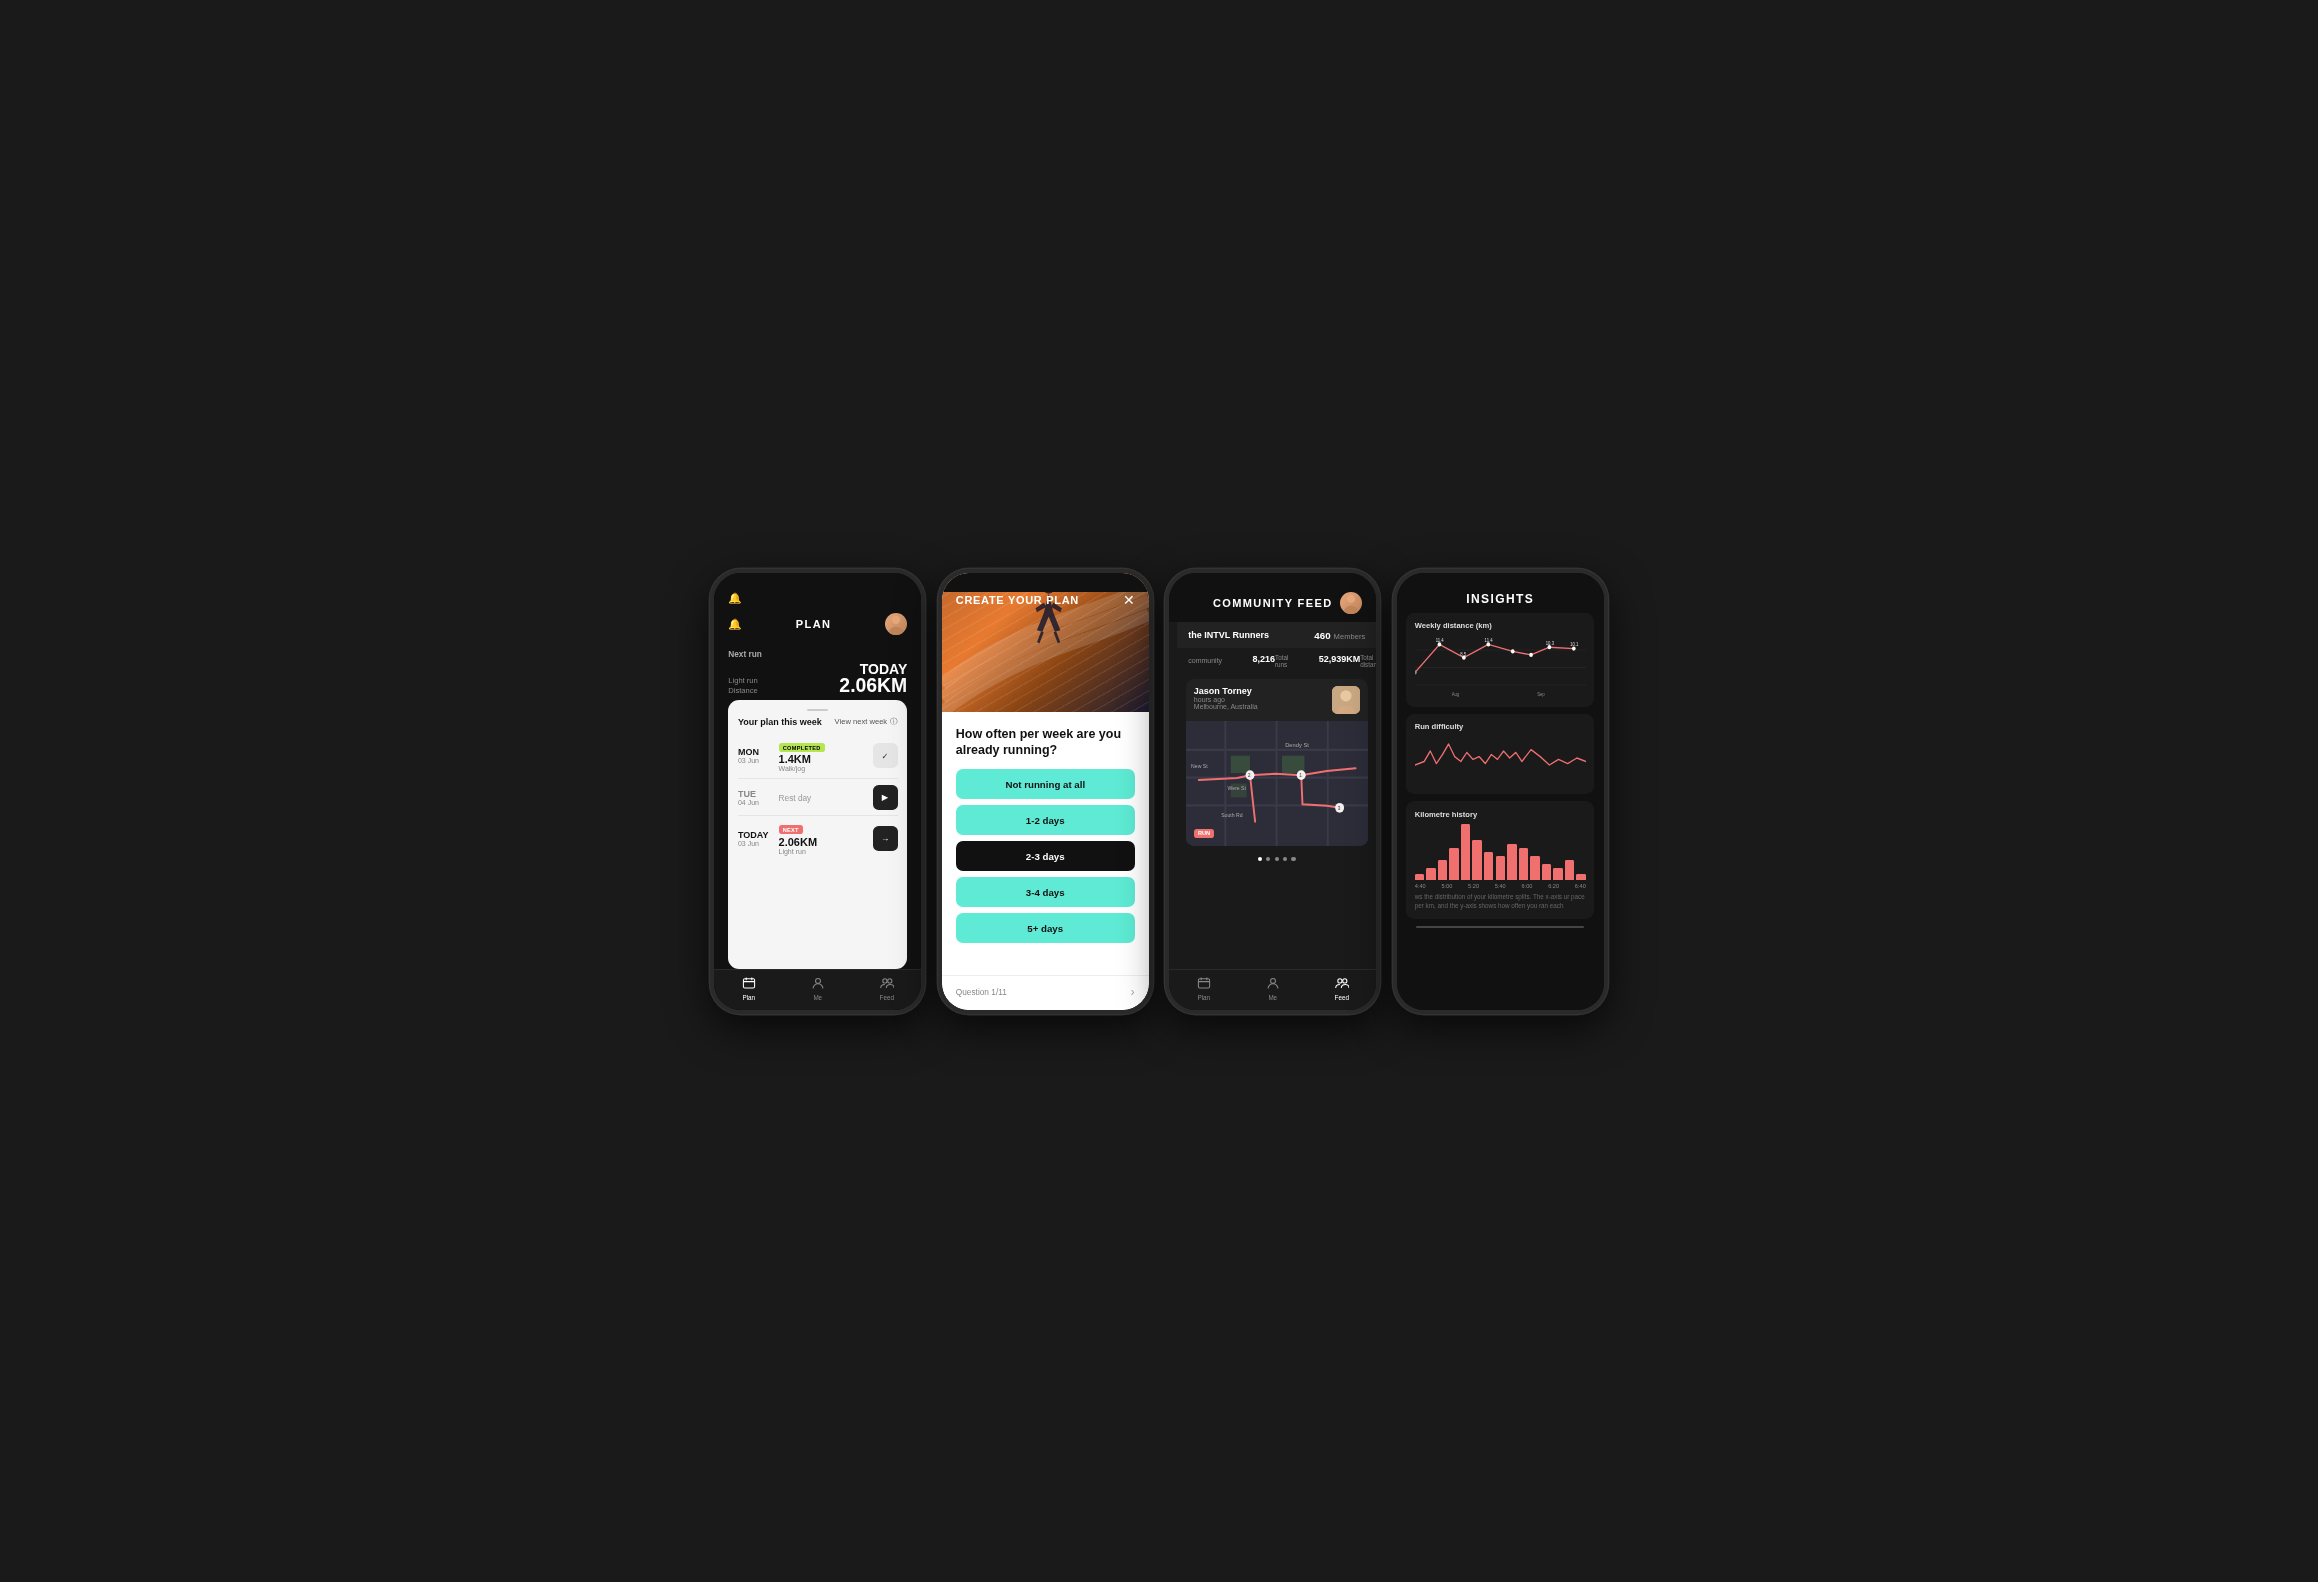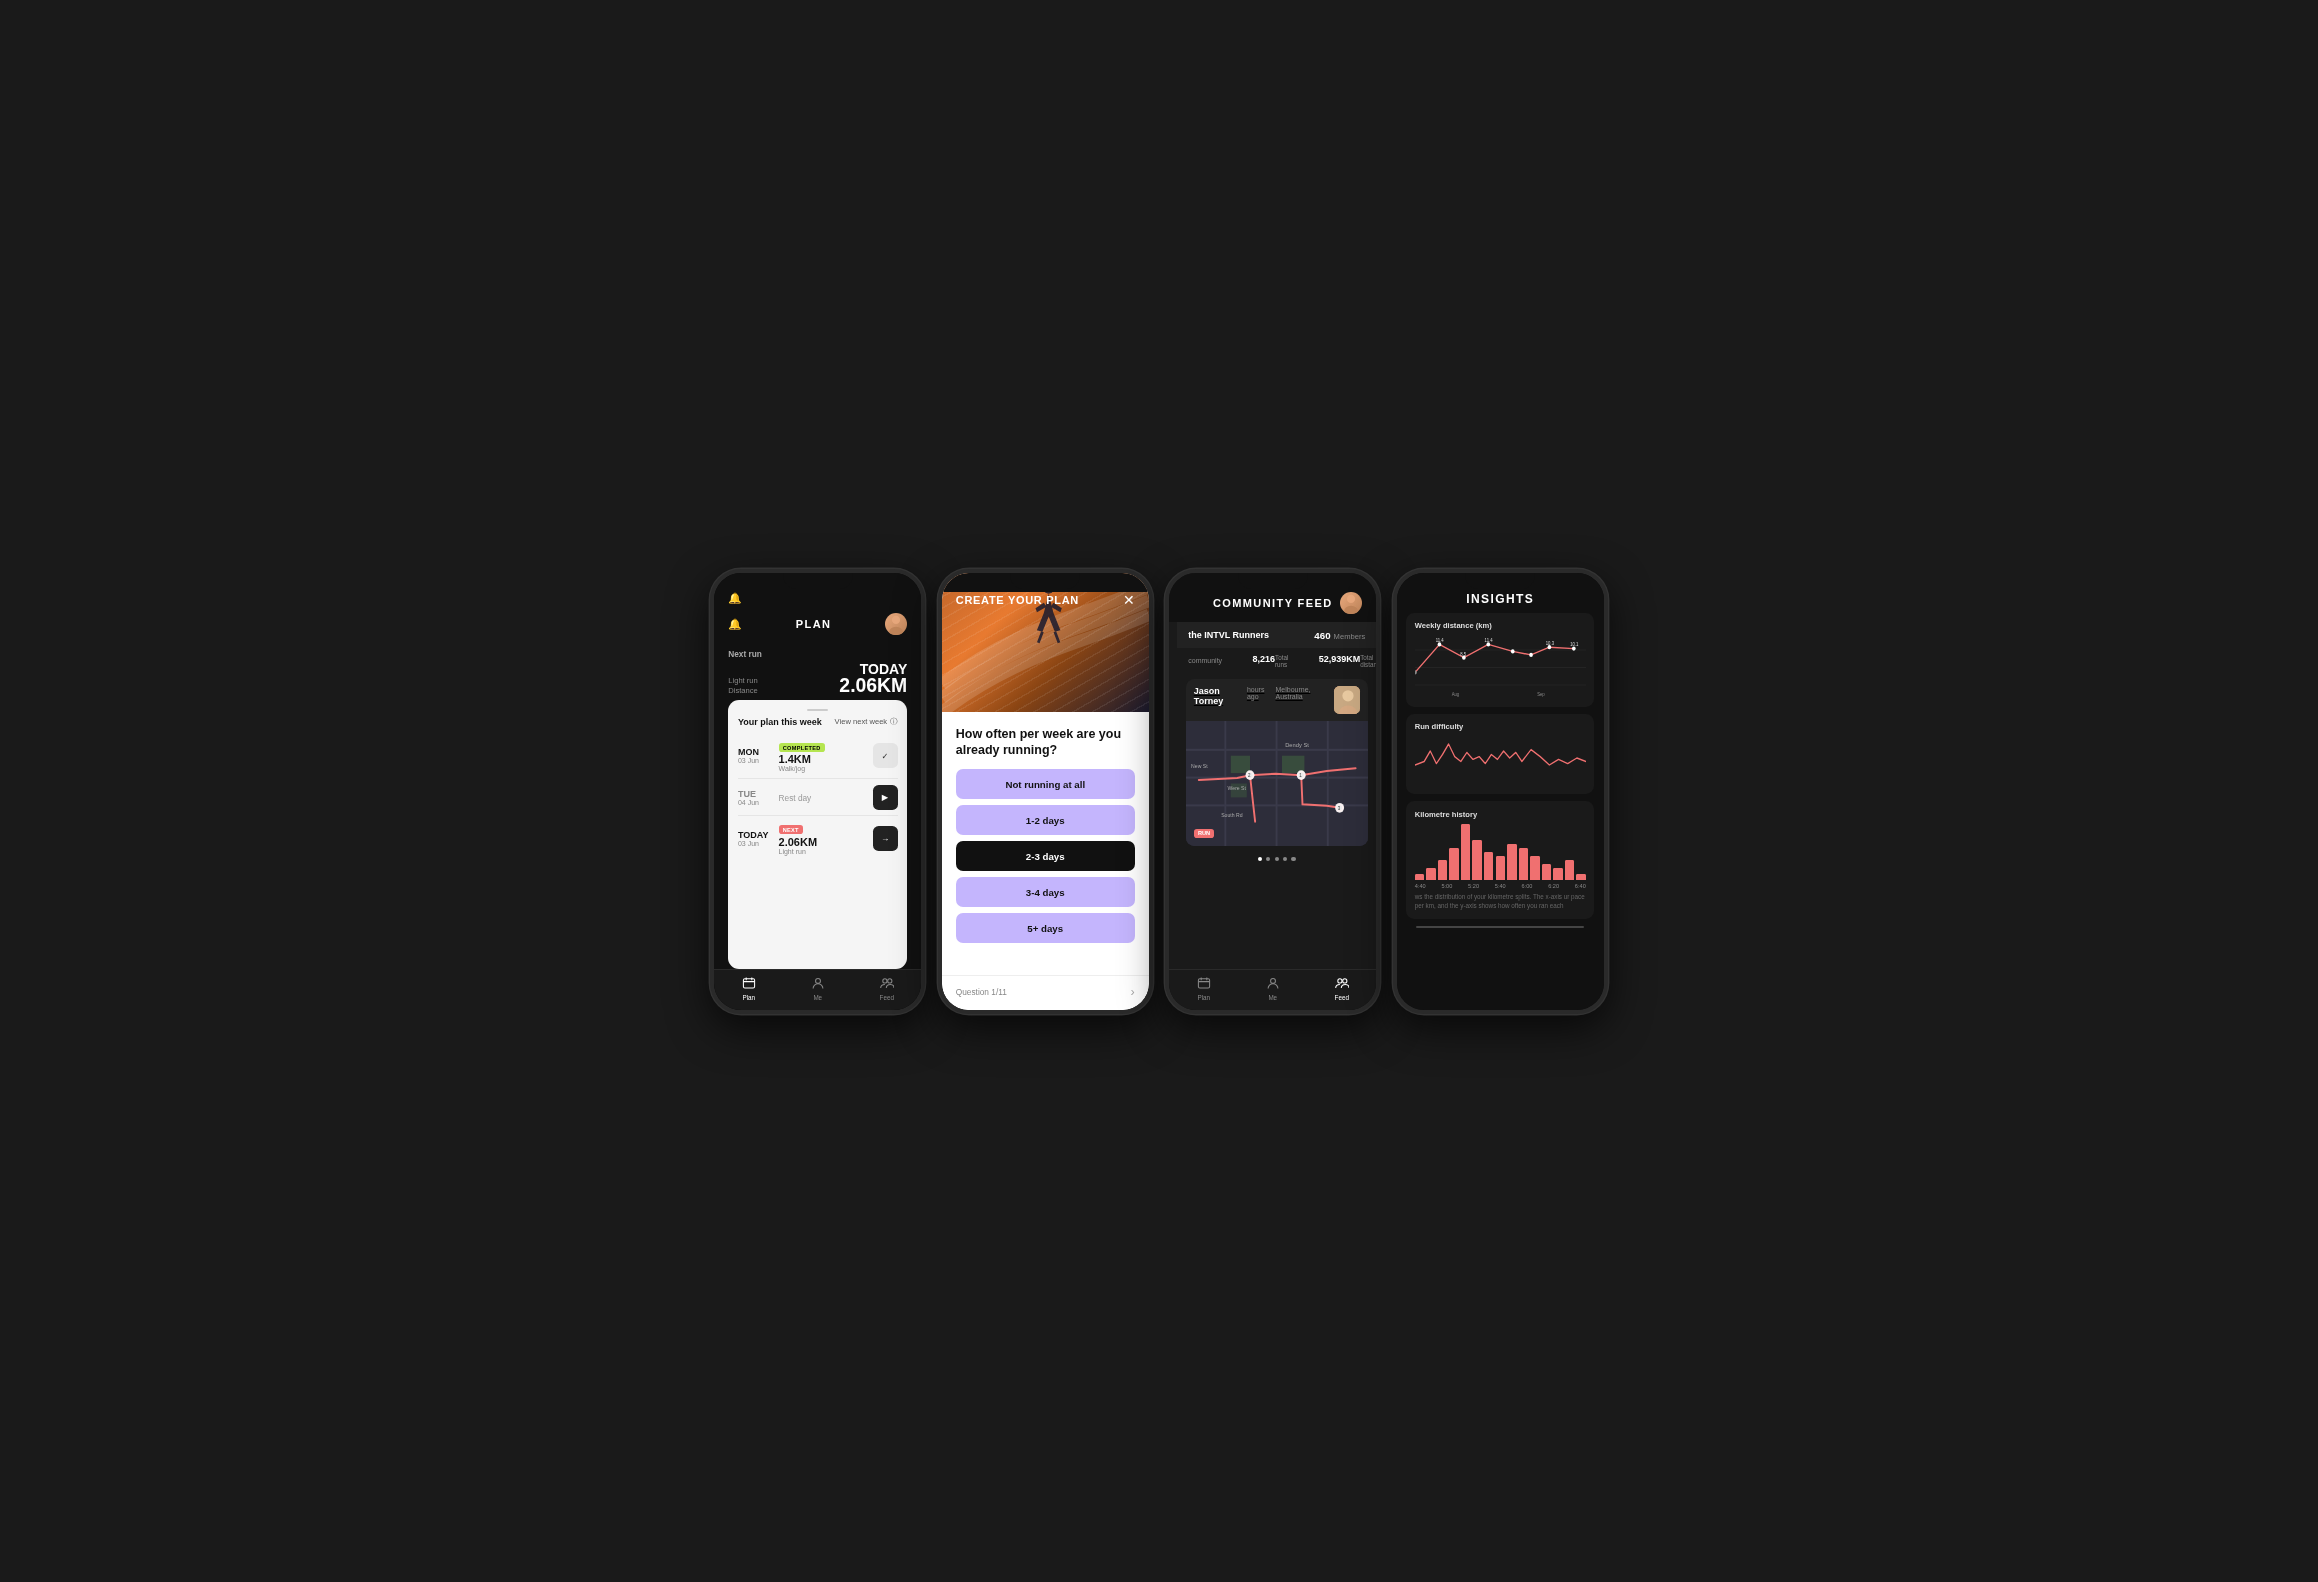--- a/index.html
+++ b/index.html
@@ -346,21 +346,21 @@
       font-weight: 800;
       color: #111;
       margin-bottom: 11px;
       line-height: 1.3;
     }
     .option-btn {
       display: block;
       width: 100%;
       padding: 9.7px 11px;
       margin-bottom: 5.6px;
-      background: #c4b5fd;
+      background: #5eead4;
       border: none;
       border-radius: 7px;
       font-size: 9.7px;
       font-weight: 600;
       color: #111;
       cursor: pointer;
       text-align: center;
     }
     .option-btn.selected {
       background: #111;
@@ -455,22 +455,21 @@
       overflow: hidden;
     }
     .post-header {
       display: flex;
       justify-content: space-between;
       align-items: flex-start;
       padding: 7px 8.3px;
     }
     .post-user-info {
       display: flex;
-      flex-direction: row;
-      text-decoration: underline;
+      flex-direction: column;
     }
     .post-username {
       color: #fff;
       font-size: 9px;
       font-weight: 700;
     }
     .post-time {
       color: #888;
       font-size: 7px;
     }

